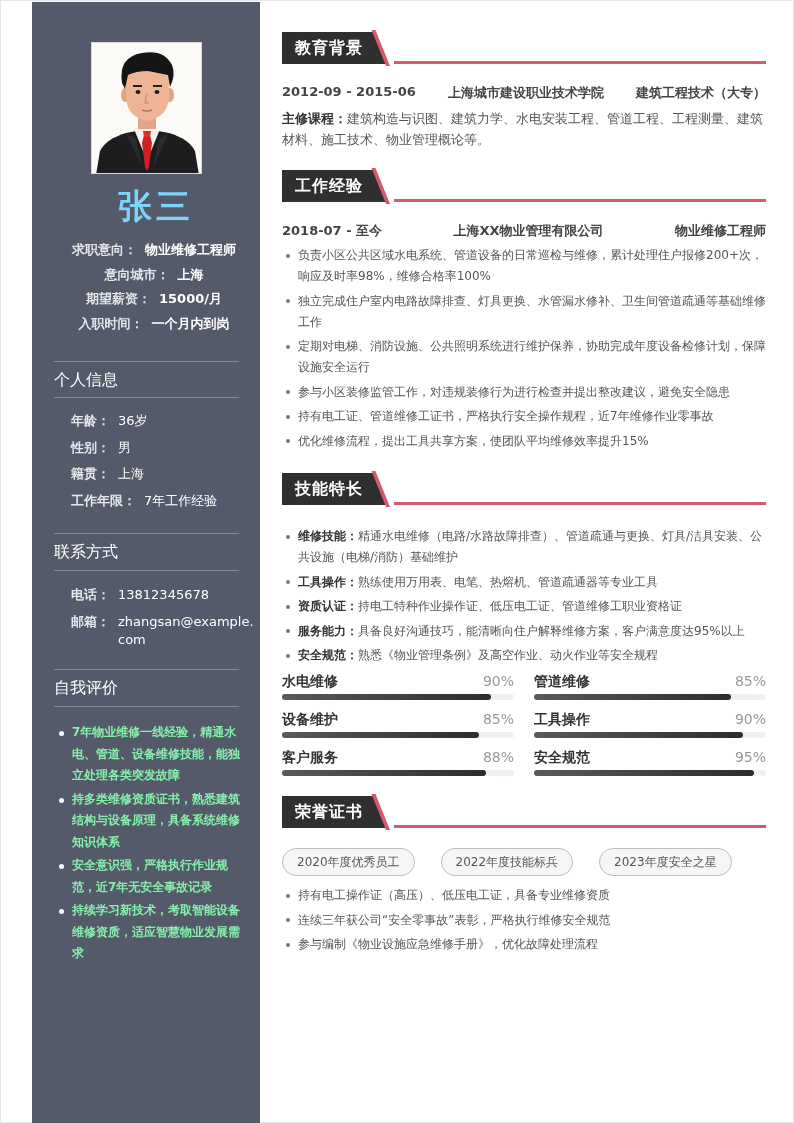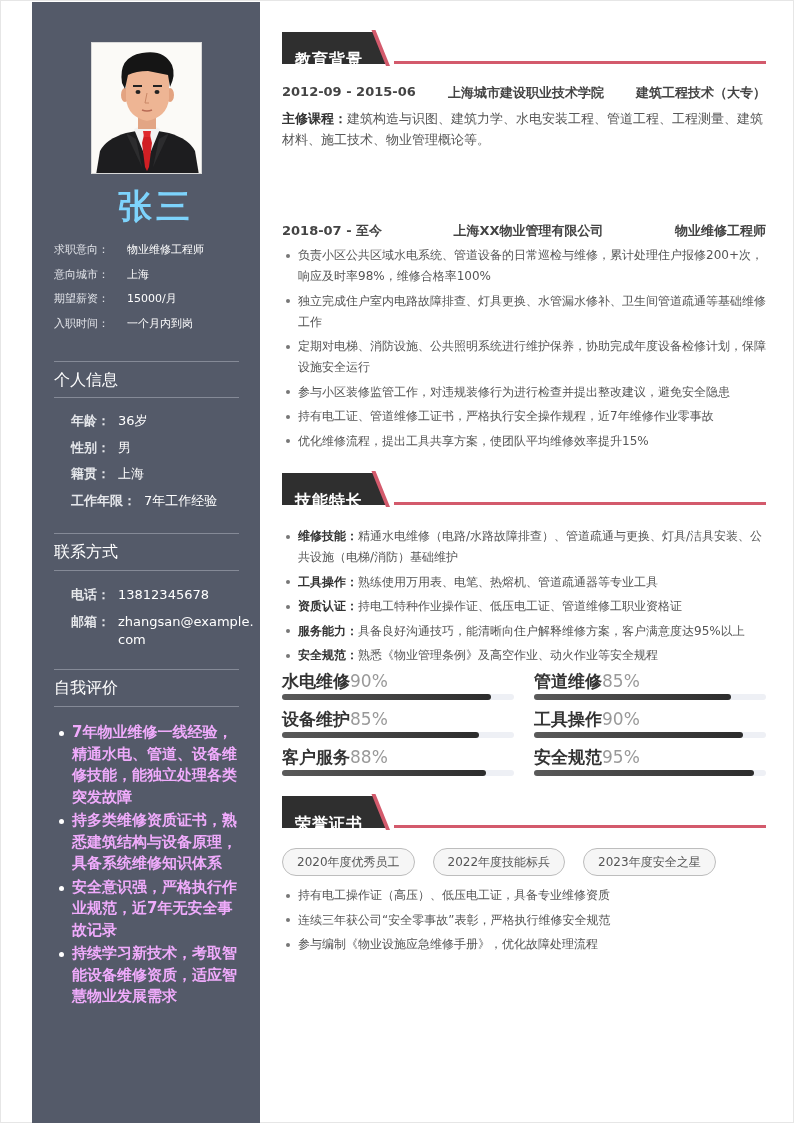--- a/index.html
+++ b/index.html
@@ -3,55 +3,55 @@
 <meta charset="utf-8">
 <style>
   * { box-sizing: border-box; margin: 0; padding: 0; }
   html, body { width: 794px; height: 1123px; background: #ffffff; }
   body { font-family: "DejaVu Sans", "Liberation Sans", sans-serif; color: #333; position: relative; overflow: hidden; }
   .page { position: absolute; left: 0; top: 0; width: 794px; height: 1123px; border: 1px solid #e6e6e6; background: #fff; }
   .sidebar { position: absolute; left: 31px; top: 1px; width: 228px; height: 1121px; background: #545a69; color: #fff; }
   .photo { position: absolute; left: 59px; top: 40px; width: 111px; height: 132px; background: #fbfaf7; border: 1px solid #d9d9d9; overflow: hidden; }
   .name { position: absolute; left: 0; top: 182px; width: 248px; text-align: center; font-size: 34px; font-weight: bold; letter-spacing: 4px; color: #7dd3fc; }
   .intent { position: absolute; left: 22px; top: 236px; width: 200px; }
-  .intent-row { display: flex; font-size: 11px; font-weight: normal; height: 24.5px; line-height: 24px; }
+  .intent-row { display: flex; font-size: 13px; font-weight: bold; height: 24.5px; line-height: 24px; justify-content: center; }
   .intent-row .lbl { color: #e3e5ea; width: 73px; }
   .intent-row .val { color: #fff; }
   .side-divider { position: absolute; left: 22px; width: 185px; height: 1px; background: #858a97; }
   .side-title { position: absolute; left: 22px; font-size: 16px; font-weight: normal; color: #fff; }
   .info-list { position: absolute; left: 39px; width: 195px; }
   .info-row { display: flex; font-size: 13px; line-height: 18px; margin-bottom: 8.5px; }
   .info-row .lbl { font-weight: bold; color: #e5e7eb; flex-shrink: 0; }
   .info-row .val { color: #fff; word-break: break-all; }
   .eval-list { position: absolute; left: 22px; top: 720px; width: 190px; list-style: none; }
-  .eval-list li { position: relative; padding-left: 18px; font-size: 15px; font-weight: bold; line-height: 21.5px; color: #f0abfc; margin-bottom: 2px; }
+  .eval-list li { position: relative; padding-left: 18px; font-size: 12px; font-weight: bold; line-height: 21.5px; color: #86efac; margin-bottom: 2px; }
   .eval-list li::before { content: ""; position: absolute; left: 5px; top: 9px; width: 5px; height: 5px; border-radius: 50%; background: #fff; }
   .sec-head { position: absolute; left: 281px; width: 484px; height: 34px; }
   .sec-head .block { position: absolute; left: 0; top: 0; width: 104px; height: 32px; background: #2f2f2f; clip-path: polygon(0 0, 88% 0, 100% 100%, 0 100%); }
-  .sec-head .block span { position: absolute; left: 13px; top: 6px; font-size: 16px; font-weight: bold; color: #fff; letter-spacing: 1px; margin-top: 12px; }
+  .sec-head .block span { position: absolute; left: 13px; top: 6px; font-size: 16px; font-weight: bold; color: #fff; letter-spacing: 1px; }
   .sec-head .slash { position: absolute; left: 104px; top: -2px; width: 4px; height: 36px; background: #d35a6c; transform: skewX(22deg); transform-origin: bottom left; }
   .sec-head .uline { position: absolute; left: 112px; top: 29px; right: 0; height: 3px; background: #d35a6c; }
 
   .row3 { position: absolute; left: 281px; width: 484px; display: flex; justify-content: space-between; font-size: 13px; font-weight: bold; color: #444; }
   .para { position: absolute; left: 281px; width: 484px; font-size: 13px; line-height: 21px; color: #555; }
   .para b { color: #333; }
   .blist { position: absolute; left: 281px; width: 484px; list-style: none; }
   .blist li { position: relative; padding-left: 16px; font-size: 12px; line-height: 21px; color: #555; margin-bottom: 3.5px; }
   .blist li::before { content: ""; position: absolute; left: 4px; top: 8.5px; width: 4px; height: 4px; border-radius: 50%; background: #777; }
   .blist li b { color: #333; font-weight: bold; }
 
   .skills-grid { position: absolute; left: 281px; top: 671px; width: 484px; display: grid; grid-template-columns: 232px 232px; column-gap: 20px; row-gap: 0; }
   .skill { height: 38px; position: relative; }
-  .skill .sk-top { display: flex; font-size: 17px; line-height: 18px; }
+  .skill .sk-top { display: flex; justify-content: space-between; font-size: 14px; line-height: 18px; }
   .skill .sk-name { font-weight: bold; color: #333; }
   .skill .sk-pct { color: #999; }
   .skill .track { position: absolute; left: 0; top: 22px; width: 232px; height: 6px; background: #eef0f5; border-radius: 3px; }
   .skill .fill { height: 6px; border-radius: 3px; background: linear-gradient(90deg, #5a5a5a, #2c2c2c); }
 
-  .tags { position: absolute; left: 281px; top: 847px; display: flex; gap: 18px; }
+  .tags { position: absolute; left: 281px; top: 847px; display: flex; gap: 26px; }
   .tag { height: 28px; line-height: 26px; padding: 0 14px; border: 1px solid #bdbdbd; border-radius: 14px; background: #f6f6f6; font-size: 12px; color: #555; }
 </style>
 </head>
 <body>
 
 <div class="page">
 
   <aside class="sidebar">
     <div class="photo">
       <svg width="111" height="132" viewBox="0 0 111 132">
@@ -163,20 +163,27 @@
   </div>
   <div class="row3" style="top:83px">
     <span>2012-09 - 2015-06</span>
     <span>上海城市建设职业技术学院</span>
     <span>建筑工程技术（大专）</span>
   </div>
   <div class="para" style="top:107px">
     <b>主修课程：</b><span>建筑构造与识图、建筑力学、水电安装工程、管道工程、工程测量、建筑材料、施工技术、物业管理概论等。</span>
   </div>
 
+  <div class="sec-head" style="top:169px">
+    <div class="block">
+        <span>工作经验</span>
+      </div>
+    <div class="slash"></div>
+    <div class="uline"></div>
+  </div>
   <div class="row3" style="top:221px">
     <span>2018-07 - 至今</span>
     <span>上海XX物业管理有限公司</span>
     <span>物业维修工程师</span>
   </div>
   <ul class="blist" style="top:244px">
     <li>负责小区公共区域水电系统、管道设备的日常巡检与维修，累计处理住户报修200+次，响应及时率98%，维修合格率100%</li>
     <li>独立完成住户室内电路故障排查、灯具更换、水管漏水修补、卫生间管道疏通等基础维修工作</li>
     <li>定期对电梯、消防设施、公共照明系统进行维护保养，协助完成年度设备检修计划，保障设施安全运行</li>
     <li>参与小区装修监管工作，对违规装修行为进行检查并提出整改建议，避免安全隐患</li>

